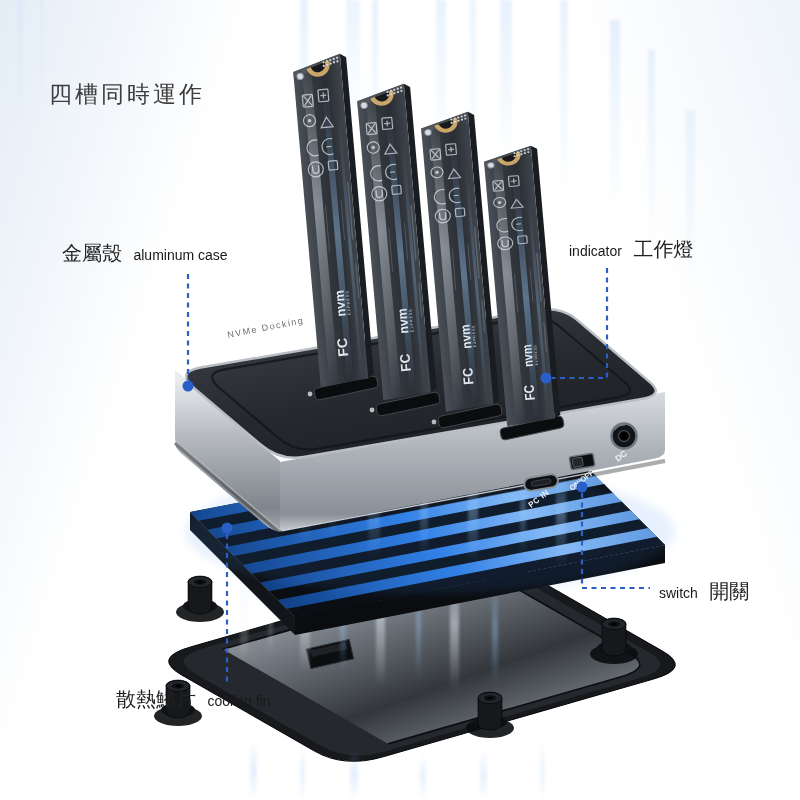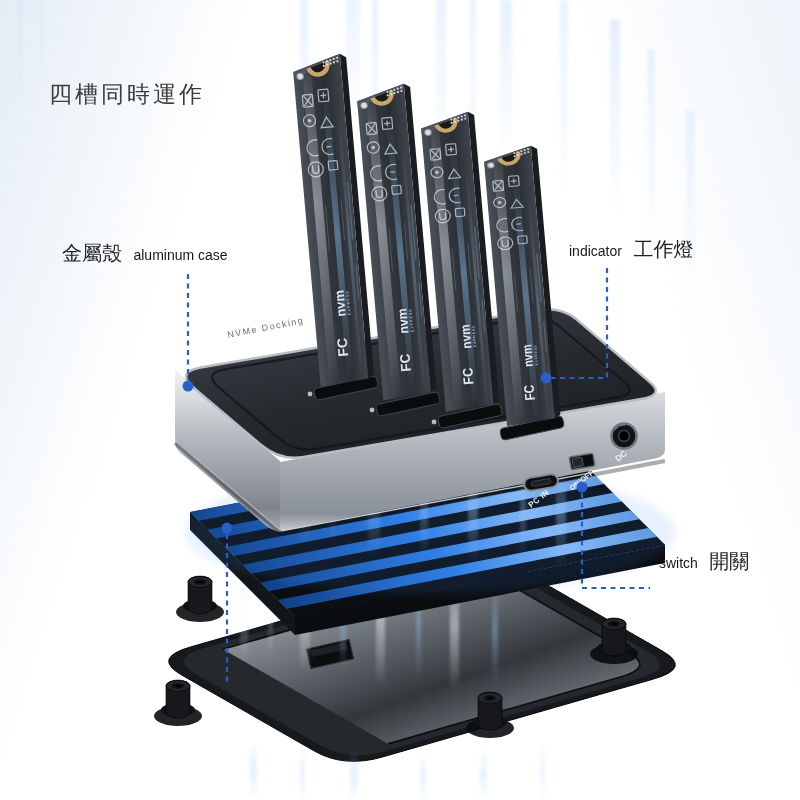--- a/index.html
+++ b/index.html
@@ -13,21 +13,21 @@
   }
   .headline{position:absolute;left:49px;top:66px;color:#3d3d3d;
     font-size:23px;letter-spacing:3px;font-weight:500;line-height:57px;}
   .headline .l2{margin-left:-6px;}
   .callout{position:absolute;white-space:nowrap;color:#1e1e1e;}
   .callout .zh{font-size:20px;color:#222;}
   .callout .en{font-size:14px;color:#191919;}
   .callout span + span{margin-left:7px;}
   #co-aluminum{left:62px;top:240px;}
   #co-indicator{left:569px;top:236px;}
-  #co-switch{left:659px;top:548px;}
+  #co-switch{left:659px;top:578px;}
   #co-cooling{left:116px;top:686px;}
   svg{position:absolute;left:0;top:0;}
   svg text{font-family:"Liberation Sans", sans-serif;}
 </style>
 </head>
 <body>
 
 <div class="stage">
 
 <svg width="800" height="800" viewBox="0 0 800 800" xmlns="http://www.w3.org/2000/svg">
@@ -335,14 +335,18 @@
   <span class="en">aluminum case</span>
 </div>
 <div class="callout" id="co-indicator">
   <span class="en">indicator</span>
   <span class="zh">工作燈</span>
 </div>
 <div class="callout" id="co-switch">
   <span class="en">switch</span>
   <span class="zh">開關</span>
 </div>
+<div class="callout" id="co-cooling">
+  <span class="zh">散熱鰭片</span>
+  <span class="en">cooling fin</span>
+</div>
 
 </div>
 
 </body></html>

